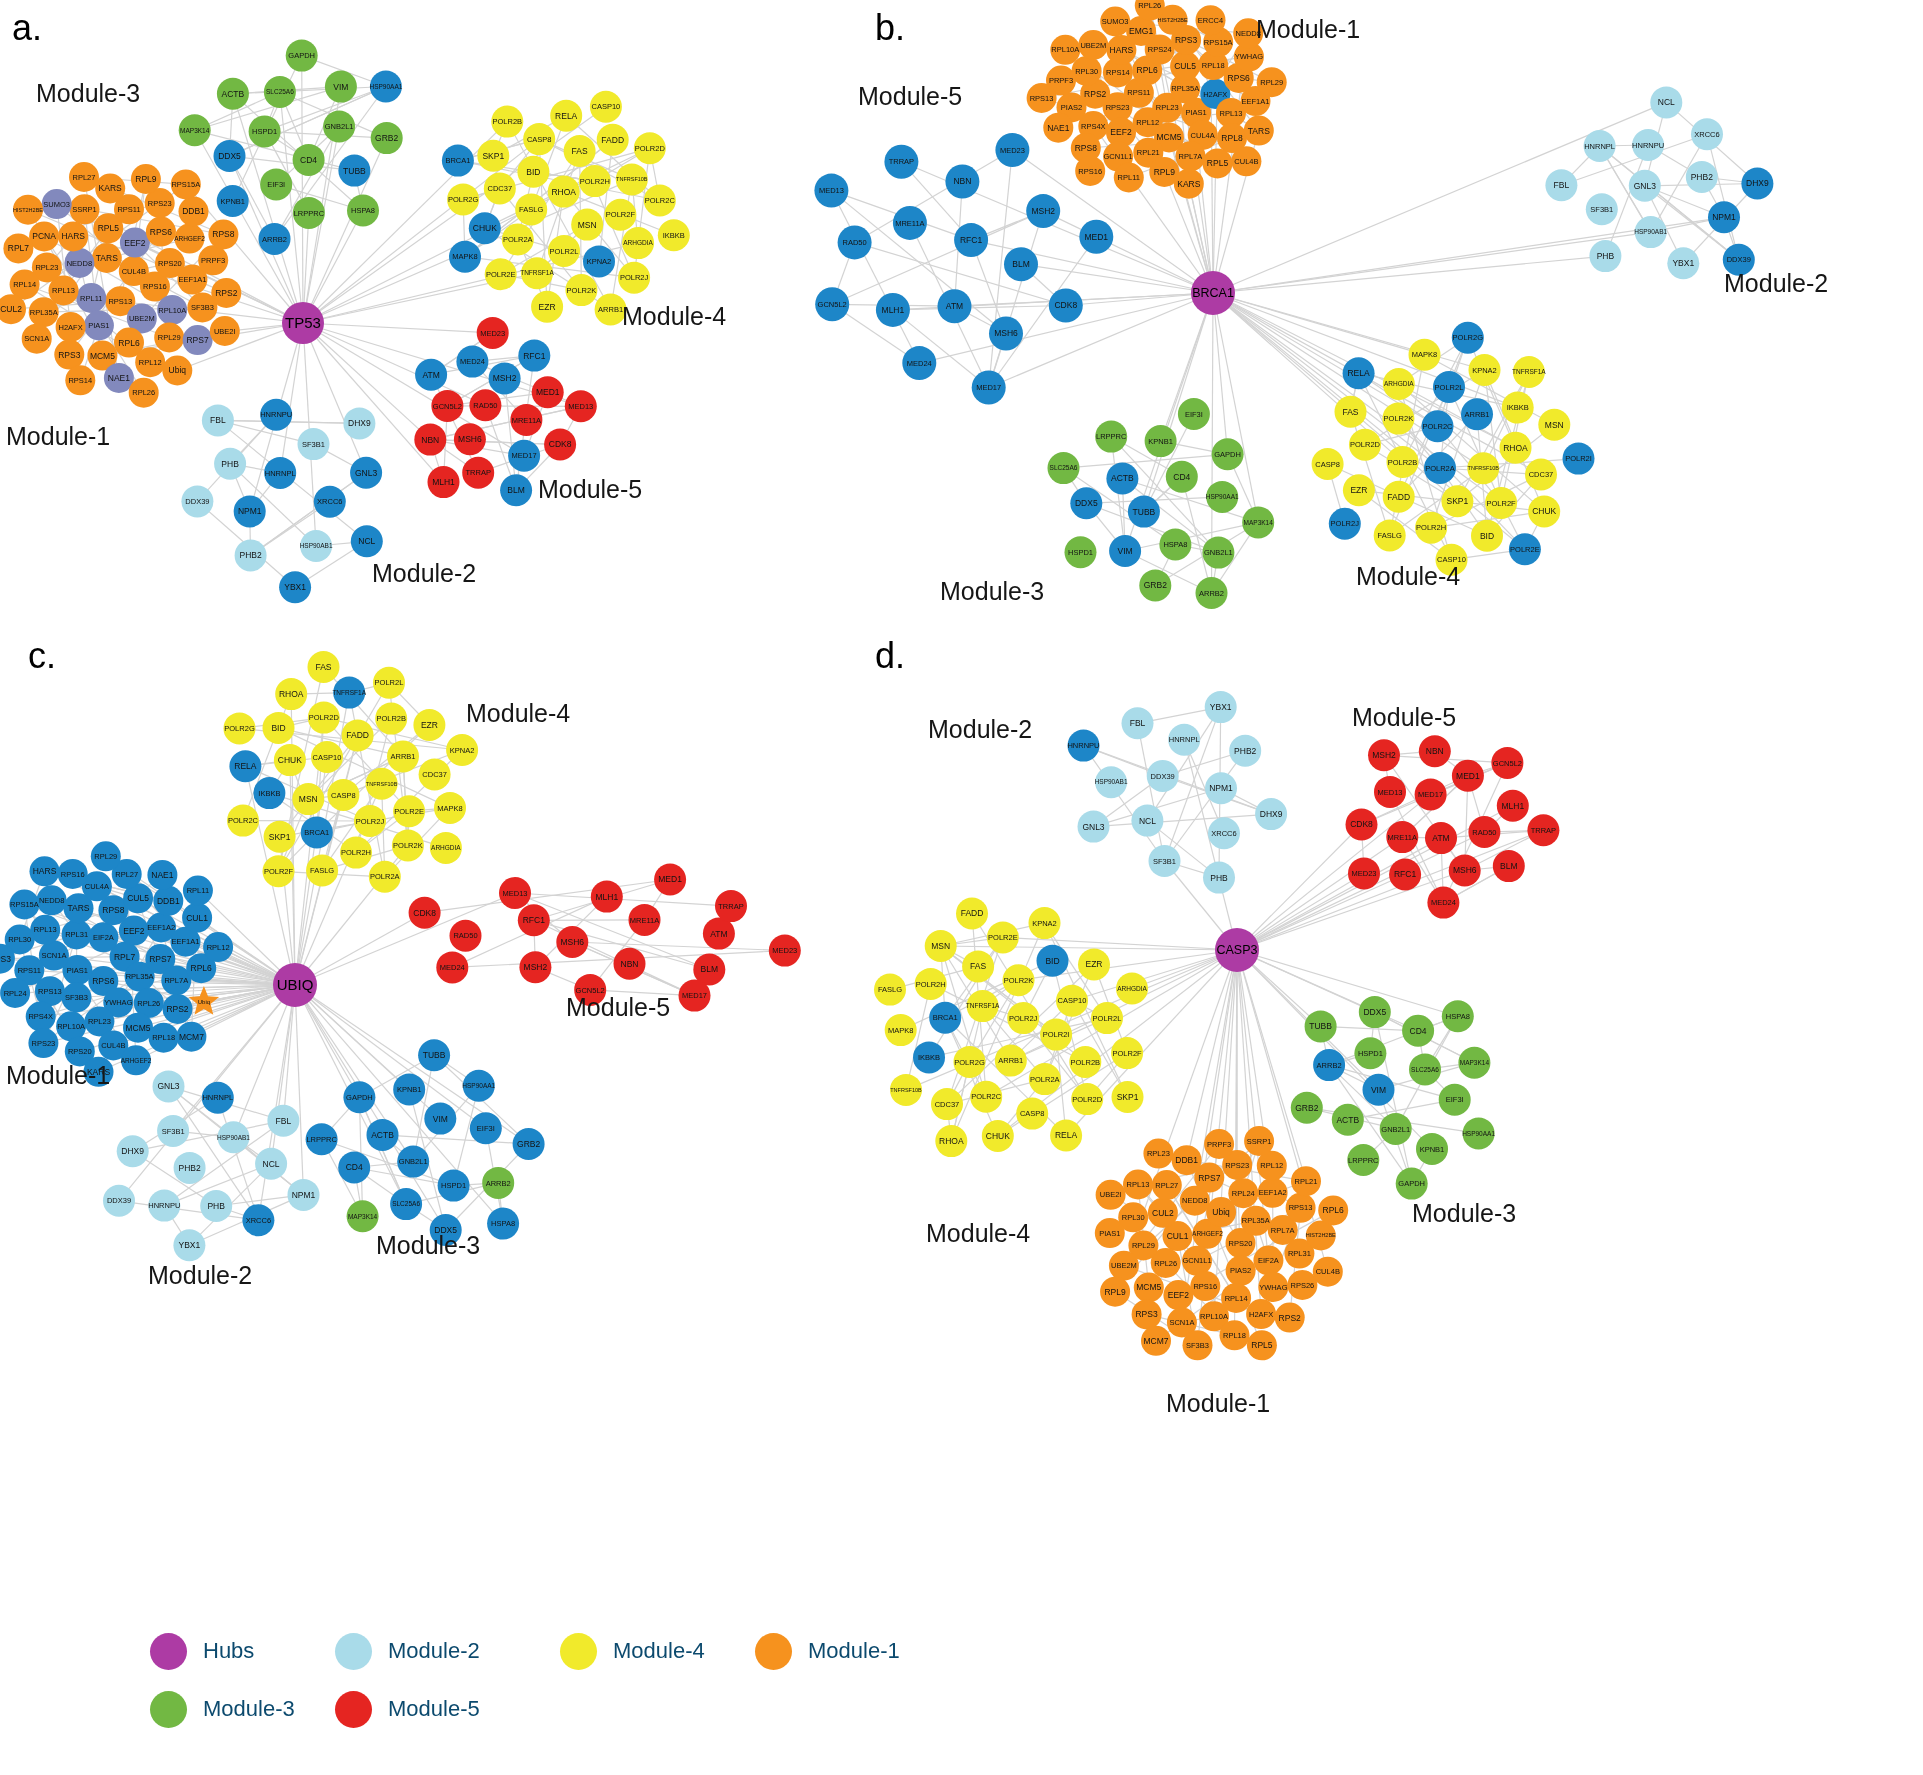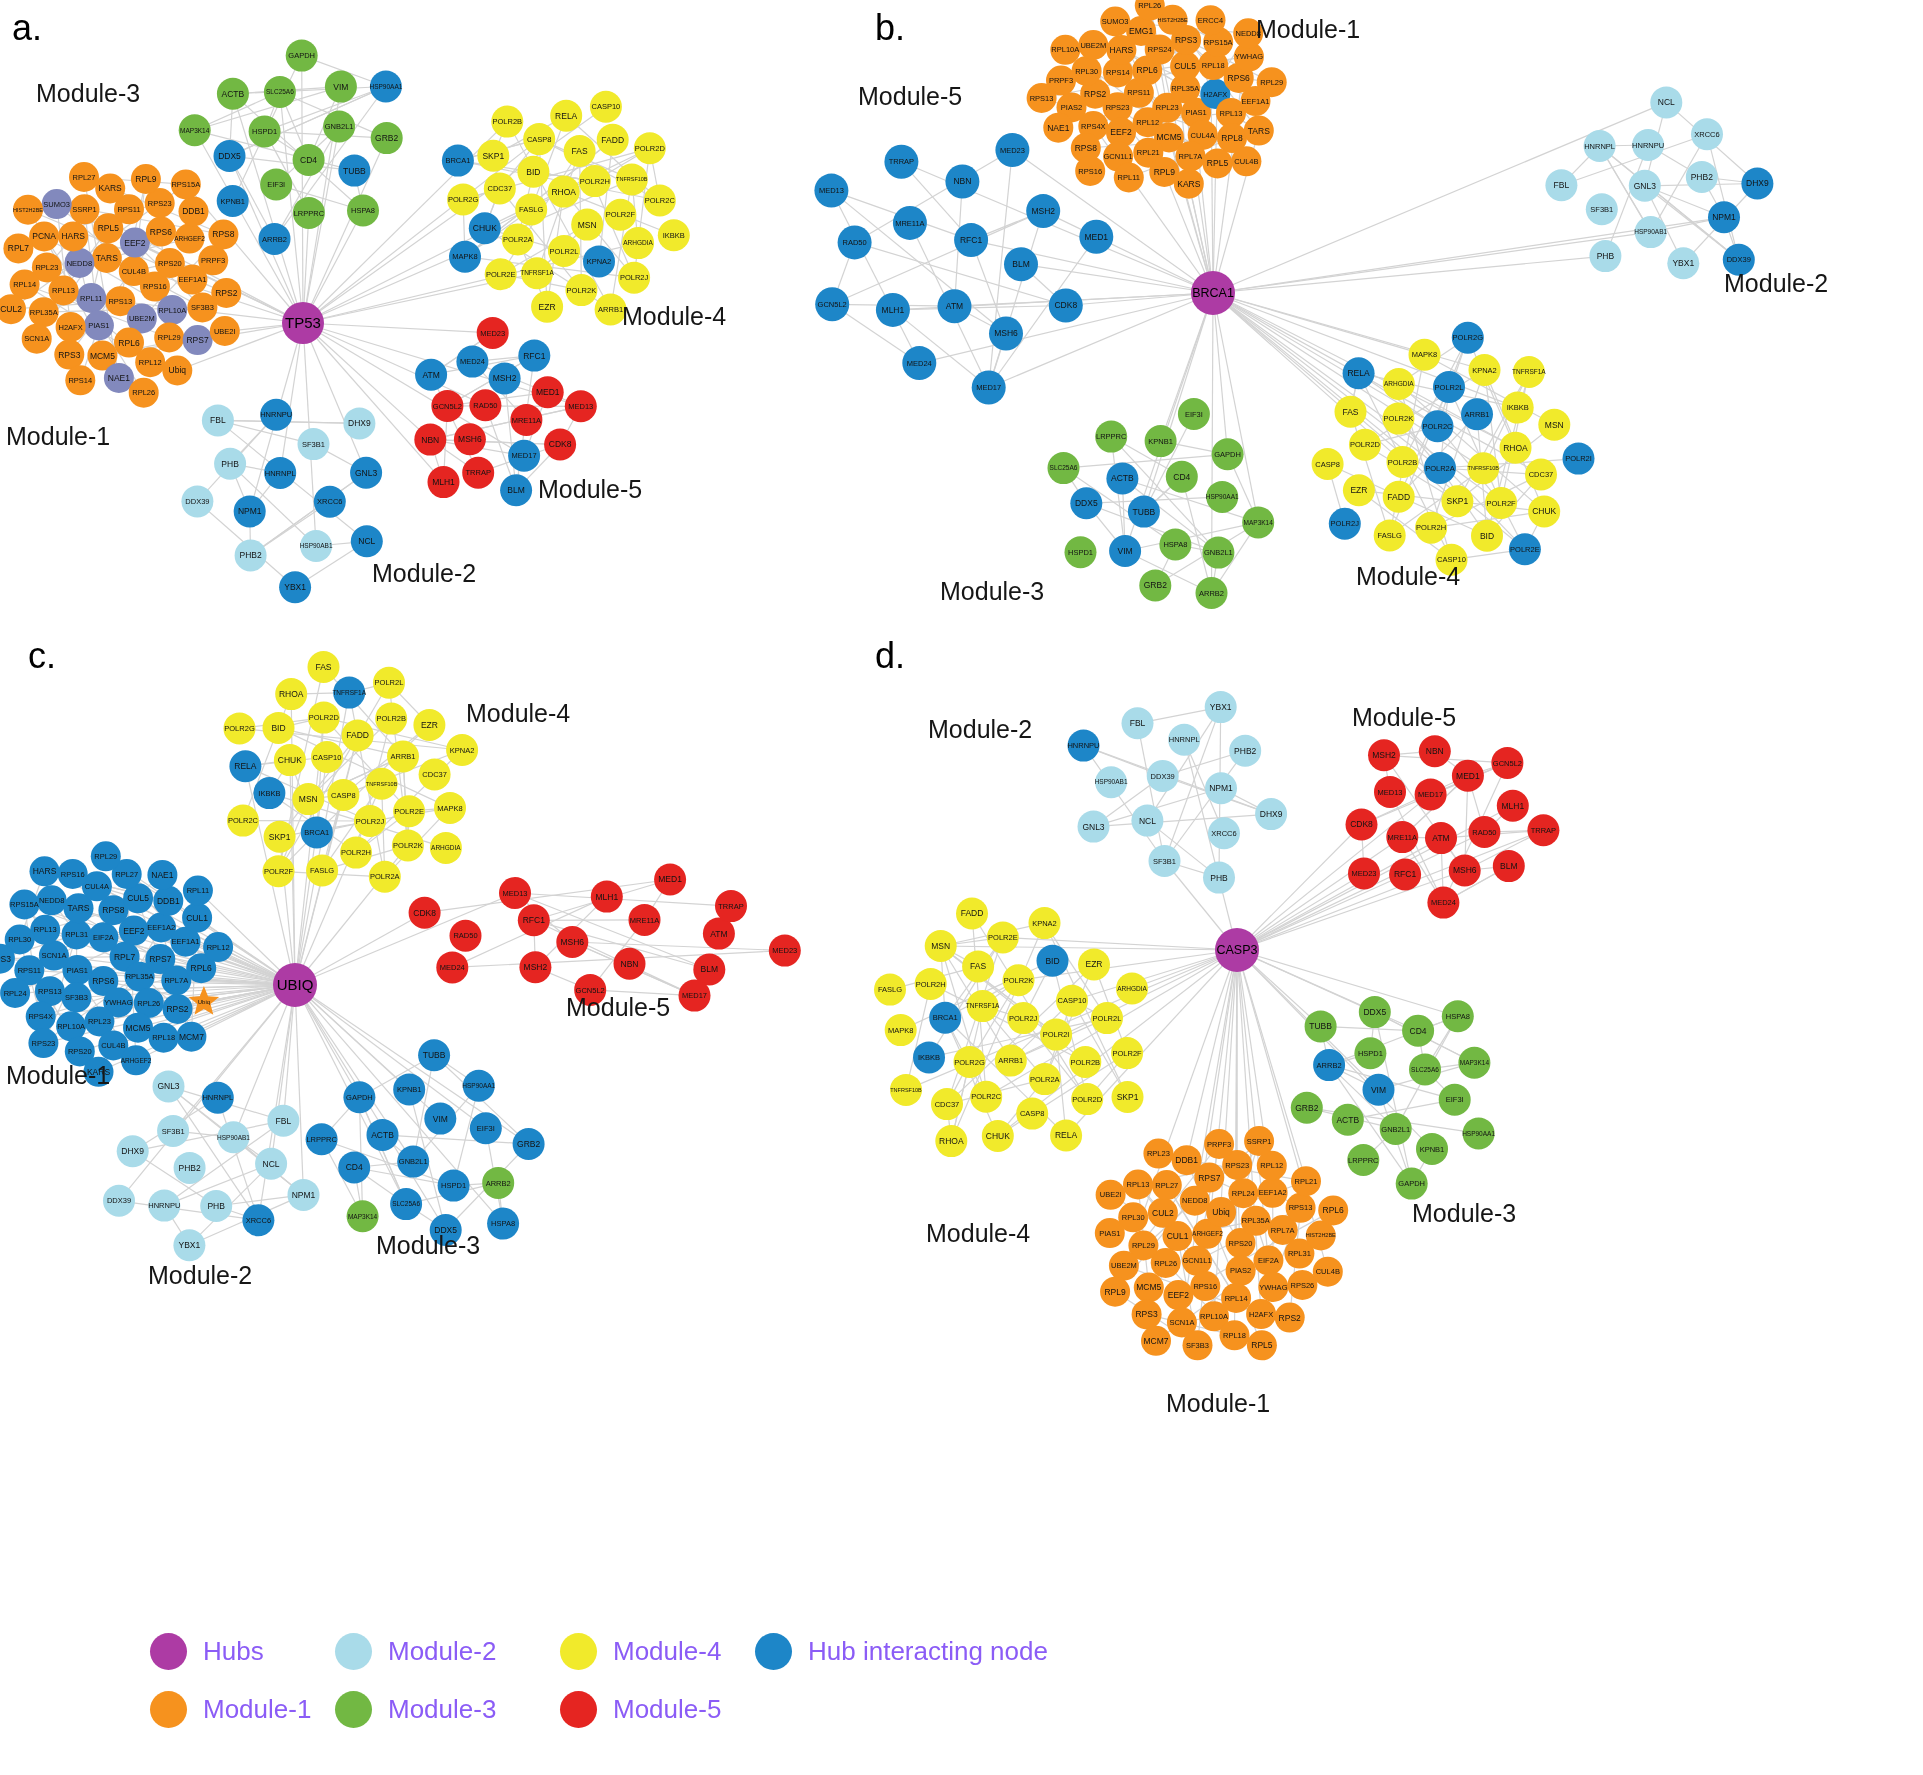--- a/index.html
+++ b/index.html
@@ -10,21 +10,21 @@
   #net{position:absolute;left:0;top:0;}
   #net text{font-family:"Liberation Sans",sans-serif;}
   .legend{
     position:absolute;left:150px;top:1630px;
     display:grid;grid-template-columns:185px 225px 195px 340px;
     row-gap:16px;column-gap:0;
   }
   .legend-item{display:flex;align-items:center;gap:16px;height:42px;}
   .swatch{width:37px;height:37px;border-radius:50%;flex:0 0 auto;}
   .swatch.line{width:44px;height:5px;border-radius:2px;}
-  .legend-label{font-size:26px;color:#8b5cf6;white-space:nowrap;}
+  .legend-label{font-size:22px;color:#0c4a6e;white-space:nowrap;}
 </style>
 </head>
 <body>
 
 <div>
   <svg id="net" width="1923" height="1775" viewBox="0 0 1923 1775">
       <g>
         <g stroke="#d3d3d3" stroke-width="1.2" fill="none">
           <line x1="276.2" y1="184.4" x2="339.1" y2="126.5"></line>
           <line x1="279.9" y1="92.0" x2="386.7" y2="138.1"></line>
@@ -3016,24 +3016,20 @@
     </div>
     <div class="legend-item">
       <span class="swatch" style="background: rgb(169, 219, 233);"></span>
       <span class="legend-label">Module-2</span>
     </div>
     <div class="legend-item">
       <span class="swatch" style="background: rgb(241, 234, 43);"></span>
       <span class="legend-label">Module-4</span>
     </div>
     <div class="legend-item">
-      <span class="swatch" style="background: rgb(29, 134, 200);"></span>
-      <span class="legend-label">Hub interacting node</span>
-    </div>
-    <div class="legend-item">
       <span class="swatch" style="background: rgb(246, 146, 30);"></span>
       <span class="legend-label">Module-1</span>
     </div>
     <div class="legend-item">
       <span class="swatch" style="background: rgb(114, 184, 67);"></span>
       <span class="legend-label">Module-3</span>
     </div>
     <div class="legend-item">
       <span class="swatch" style="background: rgb(229, 37, 33);"></span>
       <span class="legend-label">Module-5</span>

